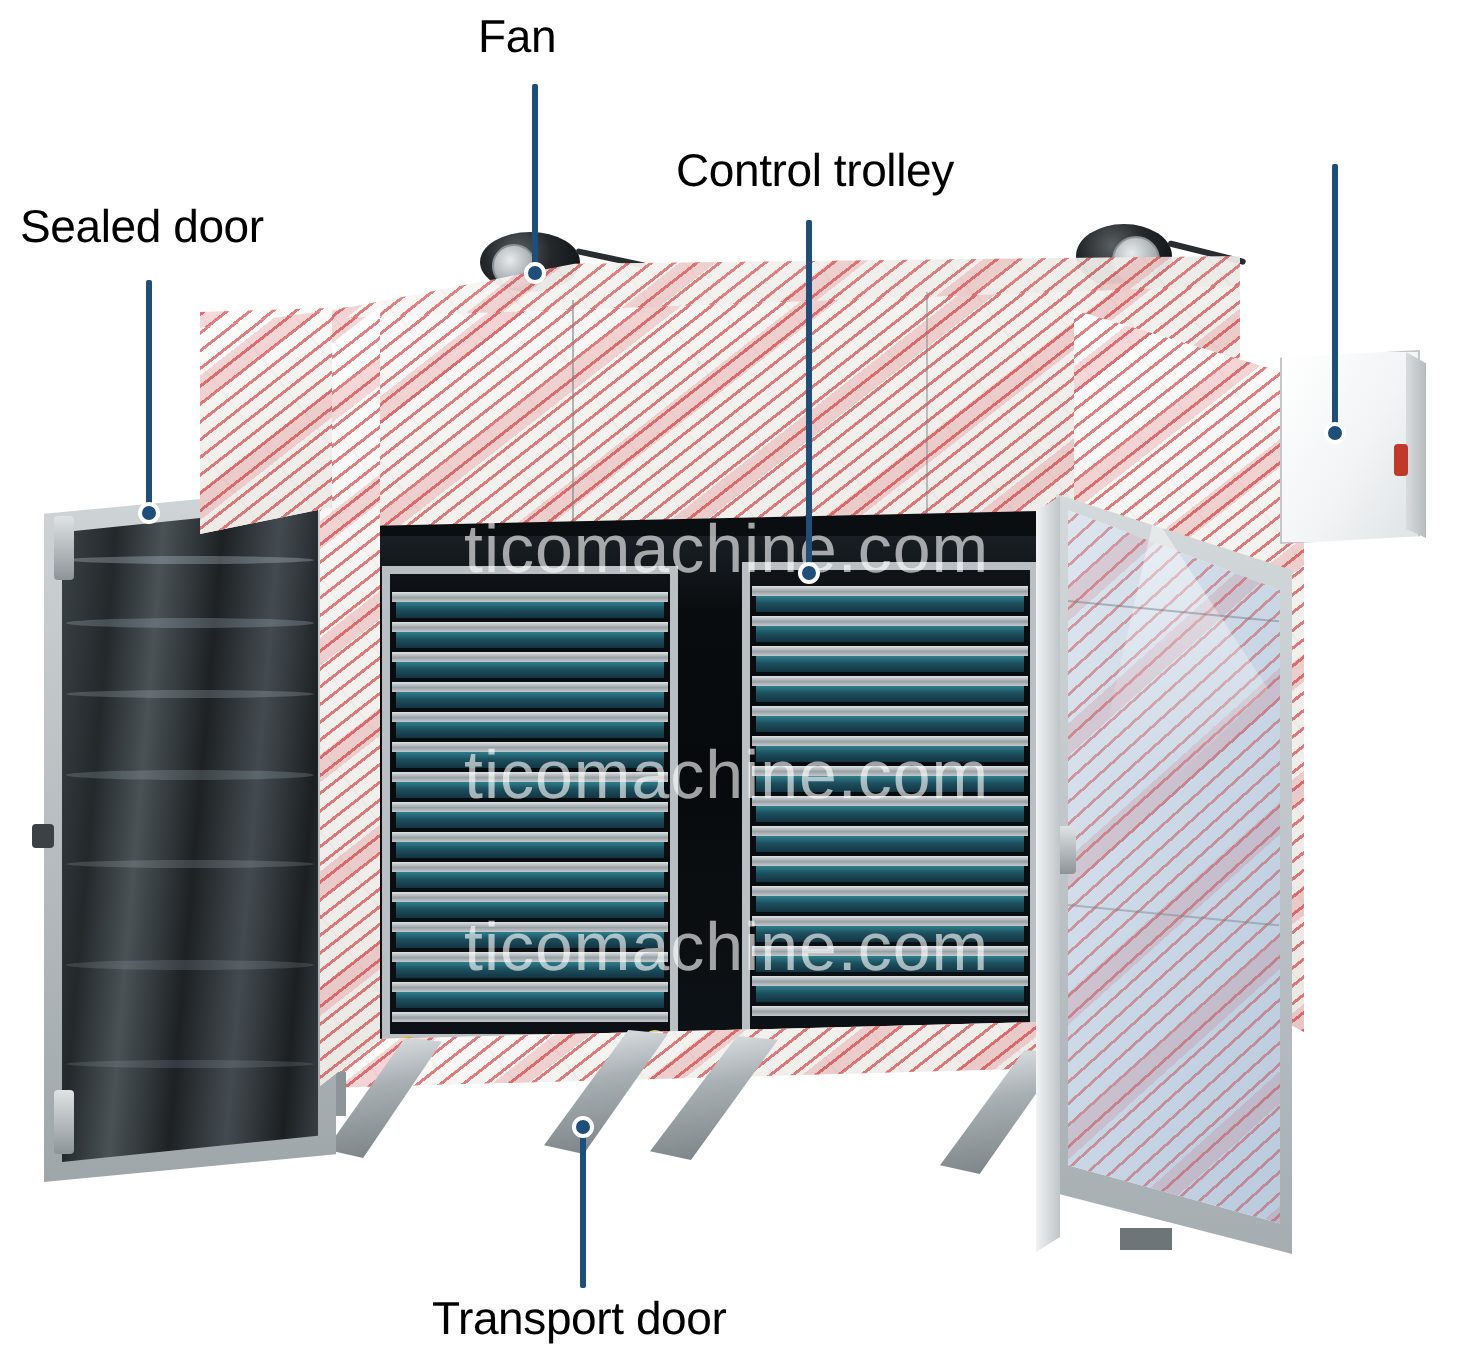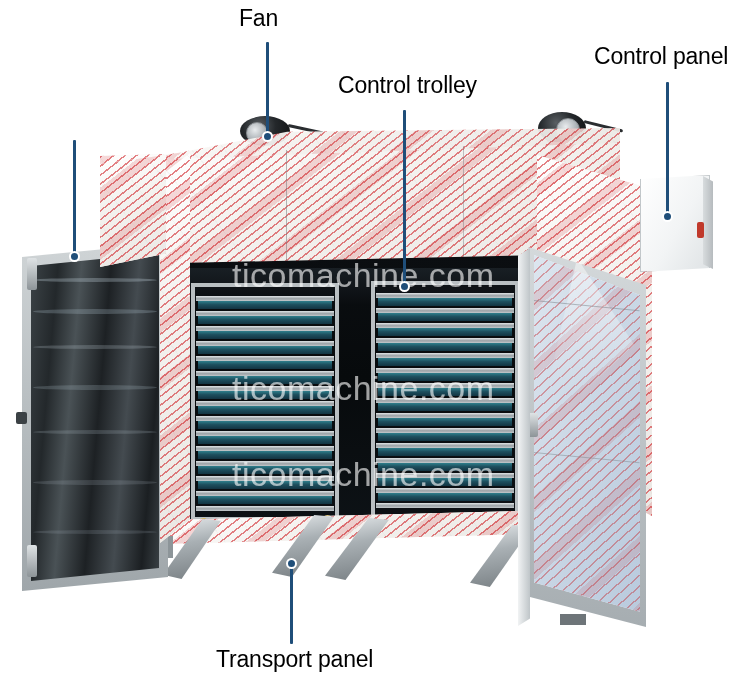--- a/index.html
+++ b/index.html
@@ -247,32 +247,32 @@
            clip-path:polygon(0% 2%, 100% 0%, 100% 98%, 0% 100%);"></div>
     </div>
 
     <div class="poly" style="left:560px;top:614px;width:26px;height:11px;background:#6e7579;"></div>
 
     <div class="wm" style="left:232px;top:256px;">ticomachine.com</div>
     <div class="wm" style="left:232px;top:369px;">ticomachine.com</div>
     <div class="wm" style="left:232px;top:455px;">ticomachine.com</div>
   </div>
 
+  <div class="callout-label" style="left:10px;top:100px;">Sealed door</div>
   <div class="leader" style="left:73px;top:140px;height:116px;"></div>
   <div class="leader-dot" style="left:69px;top:251px;"></div>
 
   <div class="callout-label" style="left:239px;top:5px;">Fan</div>
   <div class="leader" style="left:266px;top:42px;height:96px;"></div>
   <div class="leader-dot" style="left:262px;top:131px;"></div>
 
   <div class="callout-label" style="left:338px;top:72px;">Control trolley</div>
   <div class="leader" style="left:403px;top:110px;height:176px;"></div>
   <div class="leader-dot" style="left:399px;top:281px;"></div>
 
-  <div class="callout-label" style="left:594px;top:43px;">Control panel</div>
   <div class="leader" style="left:666px;top:82px;height:134px;"></div>
   <div class="leader-dot" style="left:662px;top:211px;"></div>
 
-  <div class="callout-label" style="left:216px;top:646px;">Transport panel</div>
+  <div class="callout-label" style="left:216px;top:646px;">Transport door</div>
   <div class="leader" style="left:290px;top:563px;height:81px;"></div>
   <div class="leader-dot" style="left:286px;top:558px;"></div>
 
 </div>
 
 </body></html>

